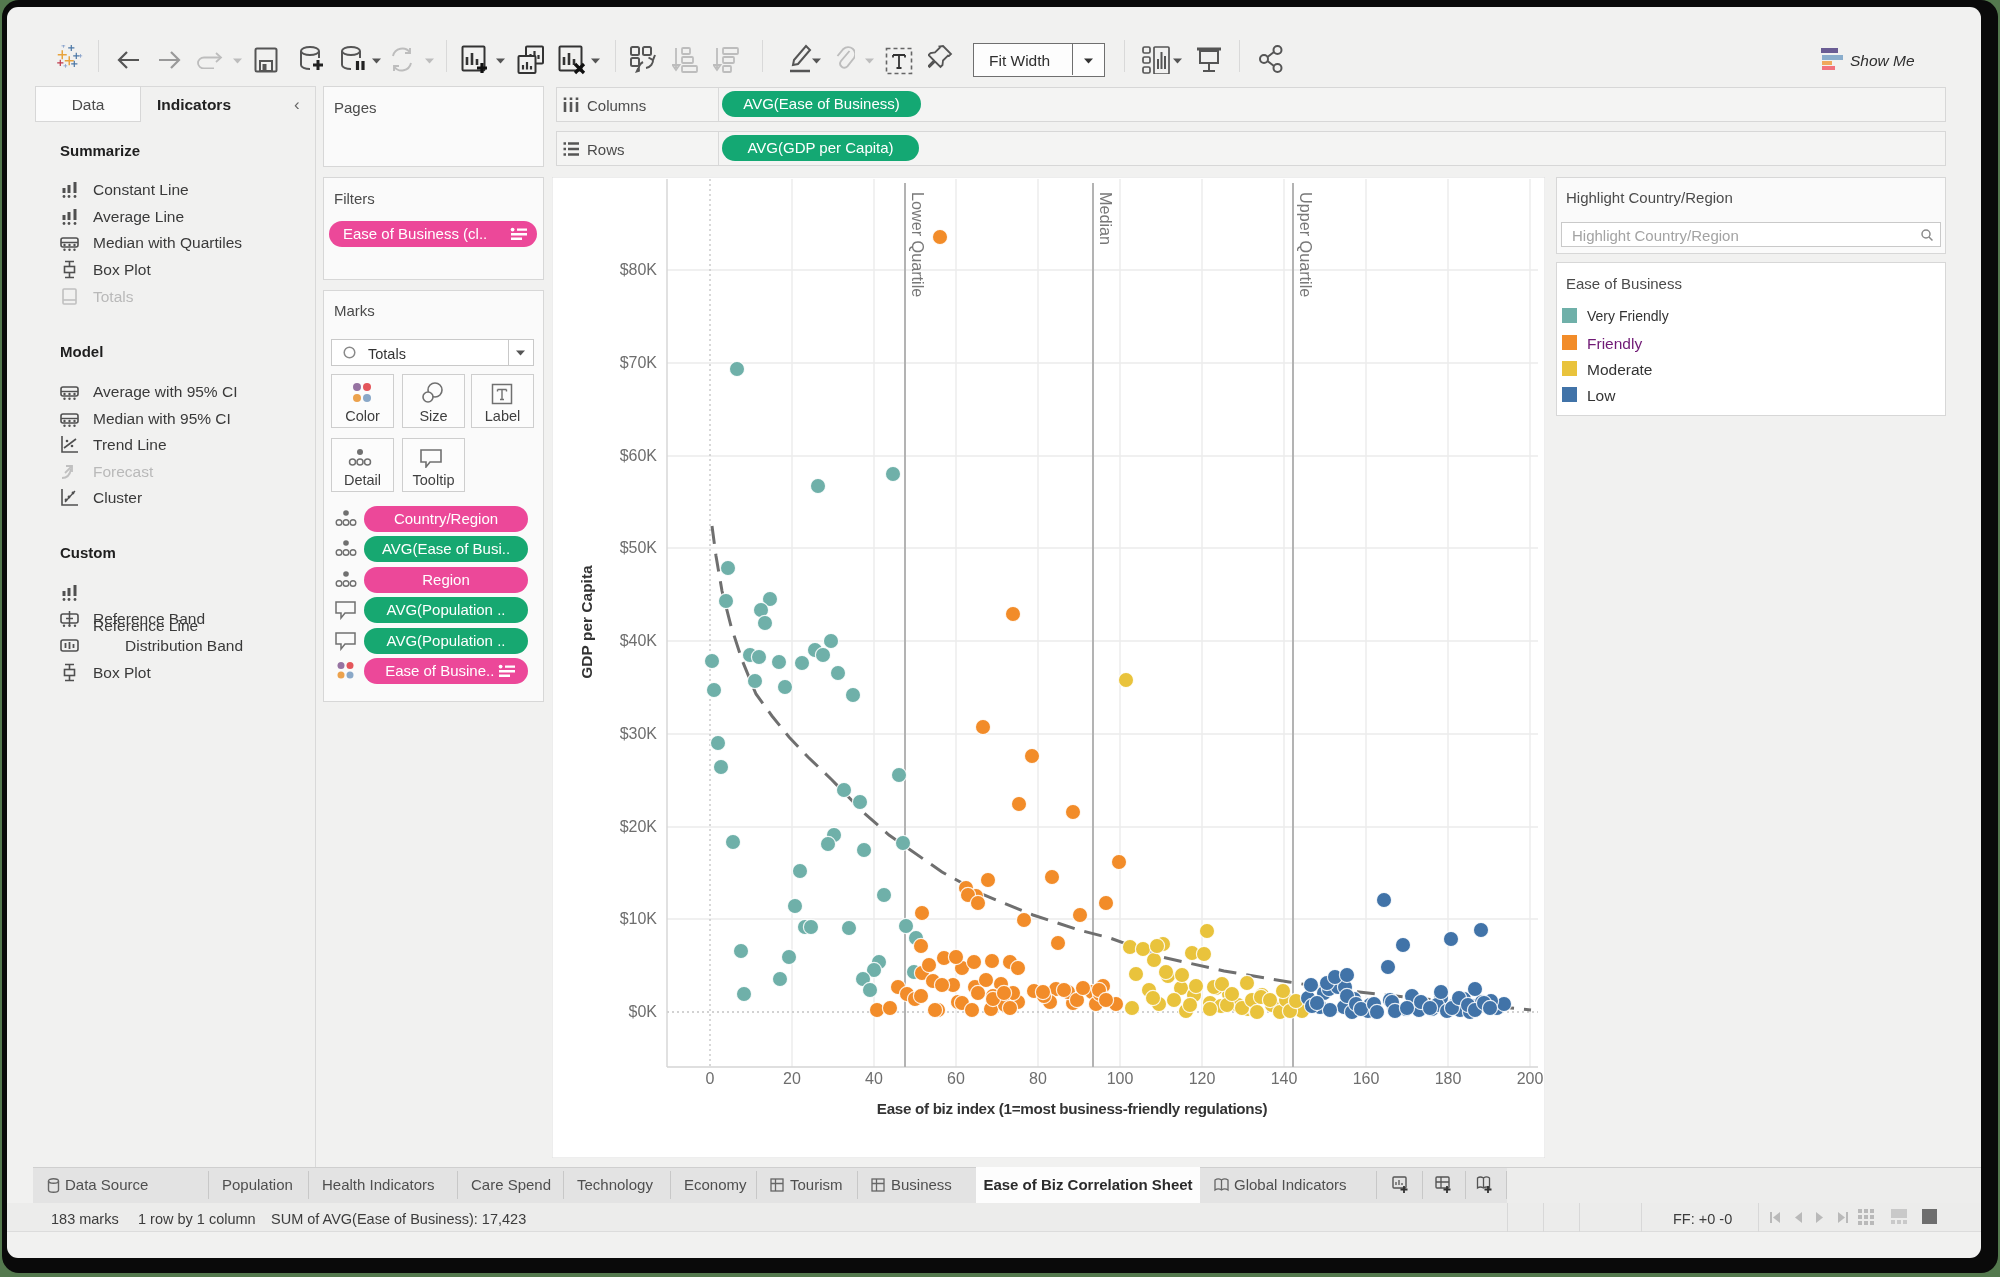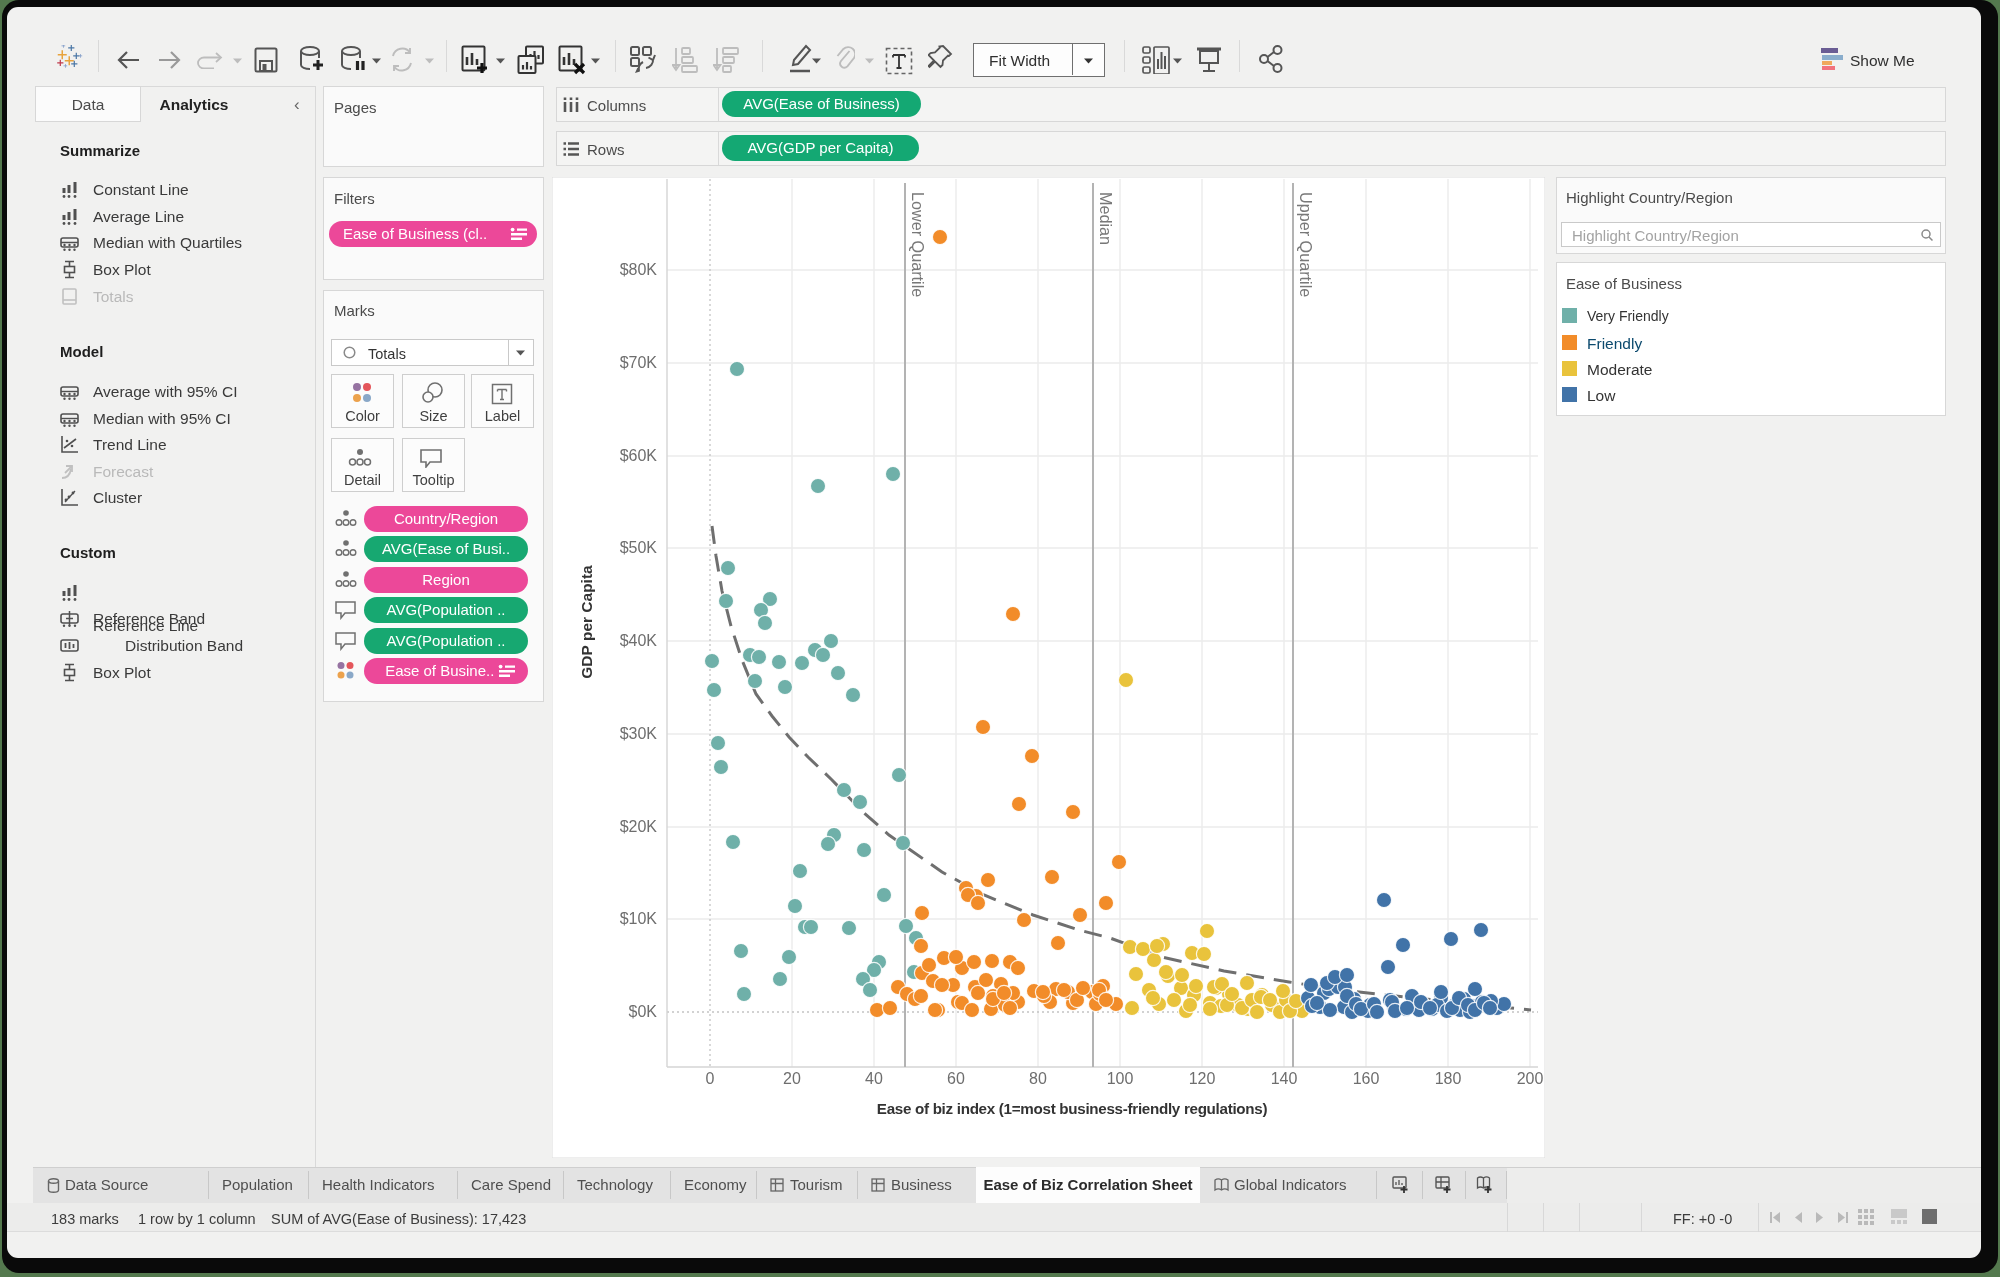--- a/index.html
+++ b/index.html
@@ -167,26 +167,26 @@
       <circle cx="5" cy="14" r="4" stroke="#555555" stroke-width="2"></circle>
       <circle cx="18.5" cy="23" r="4" stroke="#555555" stroke-width="2"></circle>
       <path d="M8.5 12 L15 7 M8.5 16 L15 21" stroke="#555555" stroke-width="2"></path>
     </svg>
     <svg class="abs" style="left:1814px;top:41px" width="24" height="22" viewBox="0 0 24 22">
 <rect x="0" y="0" width="17" height="5" fill="#6a5d94"></rect>
       <rect x="1" y="7" width="21" height="5" fill="#8aadcc"></rect>
 <rect x="1" y="13" width="10" height="4" fill="#f0a85c"></rect>
       <rect x="1" y="18" width="13" height="4" fill="#f2727d"></rect>
     </svg>
-    <div class="abs" style="left:1843px;top:45px;font-size:15.5px;color:#2f2f2f;">Show Me</div>
+    <div class="abs" style="left:1843px;top:45px;font-size:15.5px;color:#2f2f2f;font-style:italic;">Show Me</div>
 <div class="hline" style="left:28px;top:79px;width:280px;"></div>
     <div class="vline" style="left:308px;top:79px;height:1081px;"></div>
     <div class="abs" style="left:28px;top:79px;width:106px;height:36px;background:#fbfbfb;border:1px solid #d7d7d7;"></div>
     <div class="abs" style="left:28px;top:89px;width:106px;text-align:center;font-size:15.5px;color:#4b4b4b;">Data</div>
-    <div class="abs" style="left:134px;top:89px;width:106px;text-align:center;font-size:15.5px;font-weight:bold;color:#222;">Analytics</div>
+    <div class="abs" style="left:134px;top:89px;width:106px;text-align:center;font-size:15.5px;font-weight:bold;color:#222;">Indicators</div>
     <div class="abs" style="left:287px;top:88px;font-size:17px;color:#666;">‹</div>
     <div class="hdr" style="left:53px;top:136px;">Summarize</div>
     <div class="hdr" style="left:53px;top:337px;">Model</div>
     <div class="hdr" style="left:53px;top:538px;">Custom</div>
     <div class="item" style="left:86px;top:175px;">Constant Line</div>
     <svg class="abs" style="left:53px;top:173px" width="19" height="19" viewBox="0 0 19 19" fill="none">
       <path d="M15 2 v11" stroke="#505050" stroke-width="3"></path>
       <path d="M4 8 v5 M9 5 v8" stroke="#505050" stroke-width="3"></path>
       <circle cx="4" cy="16.5" r="1.4" fill="#505050"></circle>
       <circle cx="9" cy="16.5" r="1.4" fill="#505050"></circle>
@@ -691,21 +691,21 @@
     <div class="abs" style="left:1565px;top:220px;font-size:15px;color:#a3a3a3;">Highlight Country/Region</div>
     <svg class="abs" style="left:1913px;top:221px" width="14" height="14" fill="none">
       <circle cx="6" cy="6" r="4" stroke="#8a8a8a" stroke-width="1.5"></circle>
       <path d="M9 9 l3.5 3.5" stroke="#8a8a8a" stroke-width="1.5"></path>
     </svg>
     <div class="abs" style="left:1549px;top:255px;width:390px;height:154px;background:#fff;border:1px solid #d7d7d7;"></div>
     <div class="lbl" style="left:1559px;top:269px;">Ease of Business</div>
     <div class="abs" style="left:1555px;top:301px;width:15px;height:15px;background:#6fb0a9;"></div>
     <div class="abs" style="left:1580px;top:301px;font-size:14px;color:#333;">Very Friendly</div>
     <div class="abs" style="left:1555px;top:328px;width:15px;height:15px;background:#f28c29;"></div>
-    <div class="abs" style="left:1580px;top:328px;font-size:15.5px;color:#0c4a6e;">Friendly</div>
+    <div class="abs" style="left:1580px;top:328px;font-size:15.5px;color:#701a75;">Friendly</div>
     <div class="abs" style="left:1555px;top:354px;width:15px;height:15px;background:#e9c33c;"></div>
     <div class="abs" style="left:1580px;top:354px;font-size:15.5px;color:#333;">Moderate</div>
     <div class="abs" style="left:1555px;top:380px;width:15px;height:15px;background:#4173a8;"></div>
     <div class="abs" style="left:1580px;top:380px;font-size:15.5px;color:#333;">Low</div>
 <div class="abs" style="left:26px;top:1160px;width:1474px;height:36px;background:#e3e3e3;border-top:1px solid #cfcfcf;"></div>
     <div class="abs" style="left:1500px;top:1160px;width:474px;height:36px;background:#ededec;border-top:1px solid #cfcfcf;"></div>
     <svg class="abs" style="left:40px;top:1171px" width="13" height="15" fill="none">
       <ellipse cx="6.5" cy="3" rx="5" ry="2.2" stroke="#666" stroke-width="1.4"></ellipse>
       <path d="M1.5 3 v9 c0 1.2 2.2 2.2 5 2.2 s5 -1 5 -2.2 V3" stroke="#666" stroke-width="1.4"></path>
     </svg>

